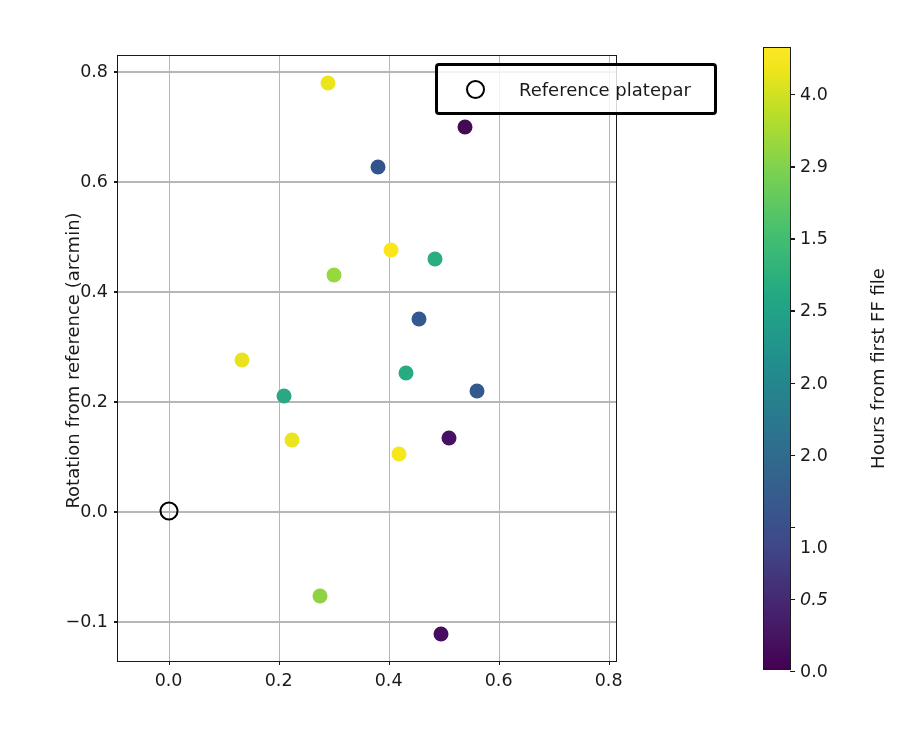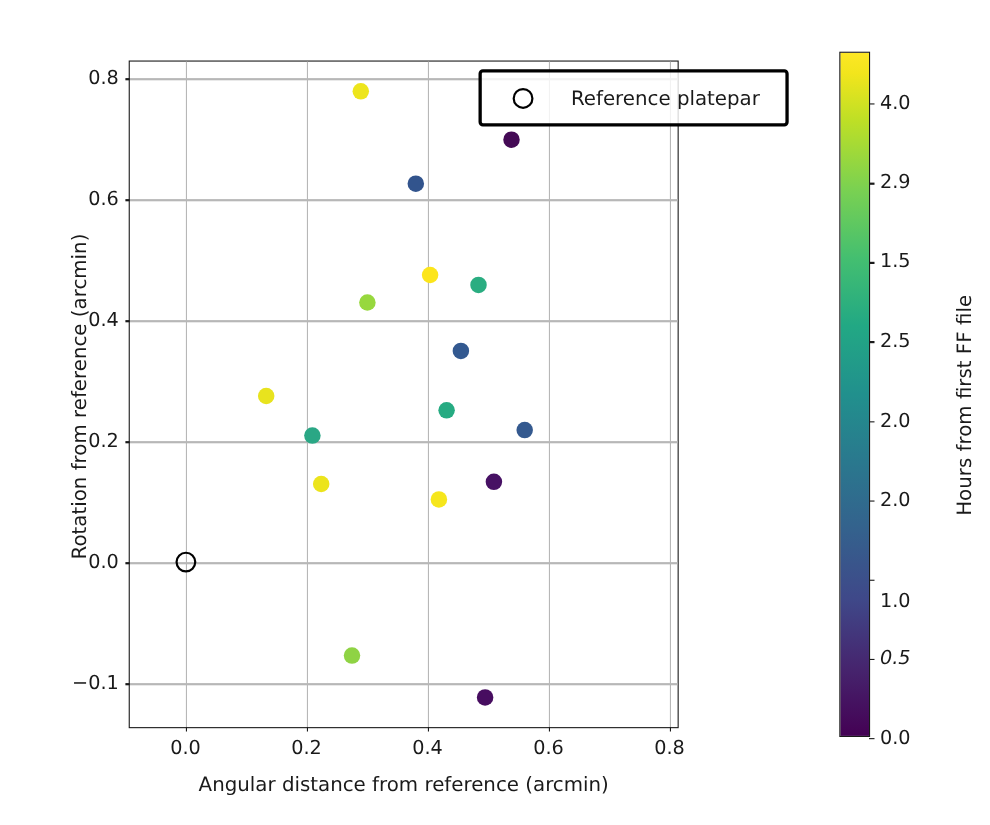--- a/index.html
+++ b/index.html
@@ -135,21 +135,20 @@
         <div class="pt" style="left: 215.622px; top: 219.378px; background: rgb(151, 216, 62);"></div>
         <div class="pt" style="left: 123.762px; top: 304.05px; background: rgb(232, 227, 30);"></div>
         <div class="pt" style="left: 173.817px; top: 384.323px; background: rgb(236, 228, 28);"></div>
         <div class="pt" style="left: 209.571px; top: 26.9411px; background: rgb(237, 229, 28);"></div>
         <div class="pt" style="left: 280.528px; top: 398.069px; background: rgb(246, 230, 28);"></div>
         <div class="pt" style="left: 272.827px; top: 194.086px; background: rgb(252, 229, 27);"></div>
       </div>
     <div id="refmarker" style="left: 50.6051px; top: 455.25px;"></div>
   </div>
 
-  <div id="xlabel">Angular distance from reference (arcmin)</div>
   <div id="ylabel">Rotation from reference (arcmin)</div>
 
   <div id="legend">
     <div id="legend-swatch"></div>
     <div id="legend-text">Reference platepar</div>
   </div>
 
   <div id="cbar">
     <div id="cbar-tick-layer">
         <div class="cbtick" style="top: 623px;"></div>

